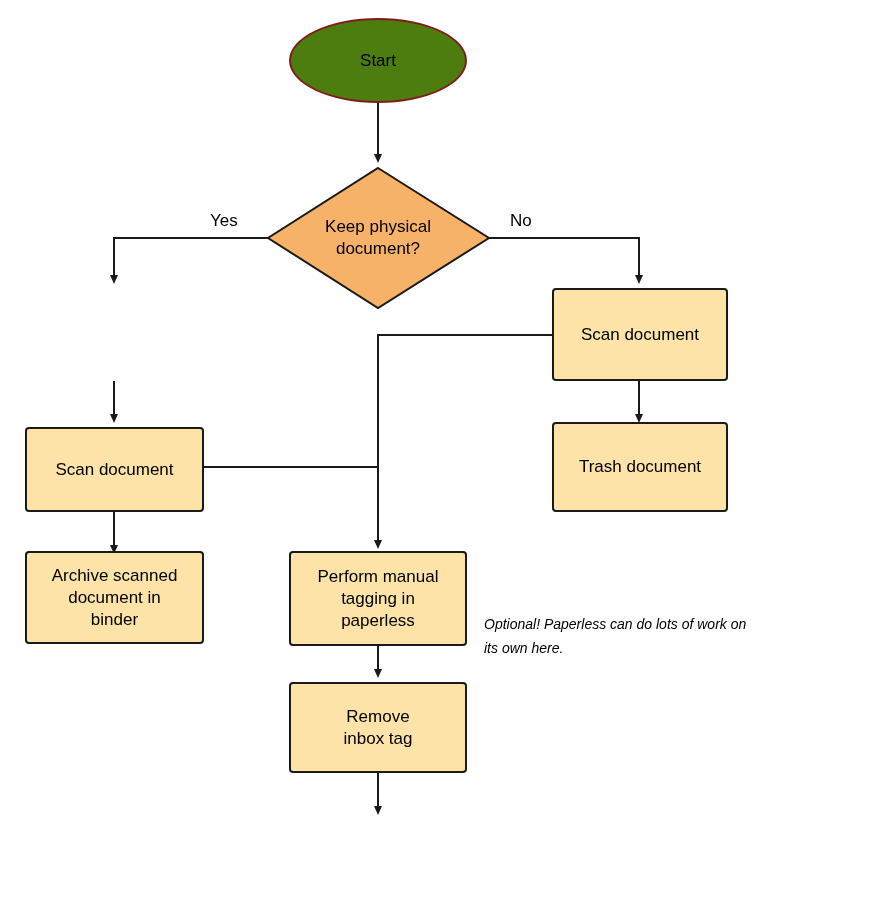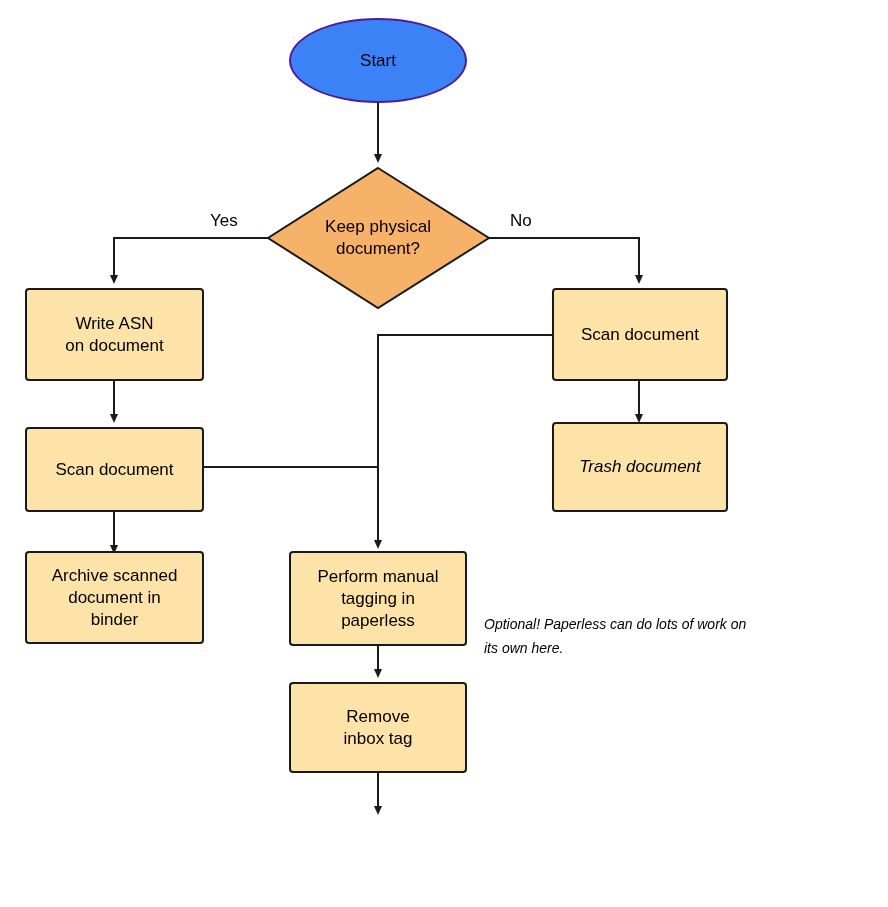--- a/index.html
+++ b/index.html
@@ -30,22 +30,22 @@
     display: flex;
     align-items: center;
     justify-content: center;
     text-align: center;
     color: #000000;
     font-size: 17px;
     line-height: 22px;
     white-space: pre-line;
   }
   .node.terminator {
-    background: #3b82f6;
-    border: 2px solid #4c1d95;
+    background: #4d7c0f;
+    border: 2px solid #7f1d1d;
     border-radius: 50%;
   }
   .node.process {
     background: #fde3a7;
     border: 2px solid #1a1a1a;
     border-radius: 4px;
   }
   .node.decision-label {
     color: #000000;
     z-index: 3;
@@ -113,40 +113,36 @@
   </div>
 
   <div class="edge-label" style="left:210px; top:211px;">
     <span>Yes</span>
   </div>
 
   <div class="edge-label" style="left:510px; top:211px;">
     <span>No</span>
   </div>
 
-  <div class="node process" style="left:25px; top:288px; width:179px; height:93px;">
-    <span>Write ASN
-on document</span>
-  </div>
 
   <div class="node process" style="left:25px; top:427px; width:179px; height:85px;">
     <span>Scan document</span>
   </div>
 
   <div class="node process" style="left:25px; top:551px; width:179px; height:93px;">
     <span>Archive scanned
 document in
 binder</span>
   </div>
 
   <div class="node process" style="left:552px; top:288px; width:176px; height:93px;">
     <span>Scan document</span>
   </div>
 
-  <div class="node process" style="left:552px; top:422px; width:176px; height:90px;font-style:italic;">
+  <div class="node process" style="left:552px; top:422px; width:176px; height:90px;">
     <span>Trash document</span>
   </div>
 
   <div class="node process" style="left:289px; top:551px; width:178px; height:95px;">
     <span>Perform manual
 tagging in
 paperless</span>
   </div>
 
   <div class="node process" style="left:289px; top:682px; width:178px; height:91px;">

